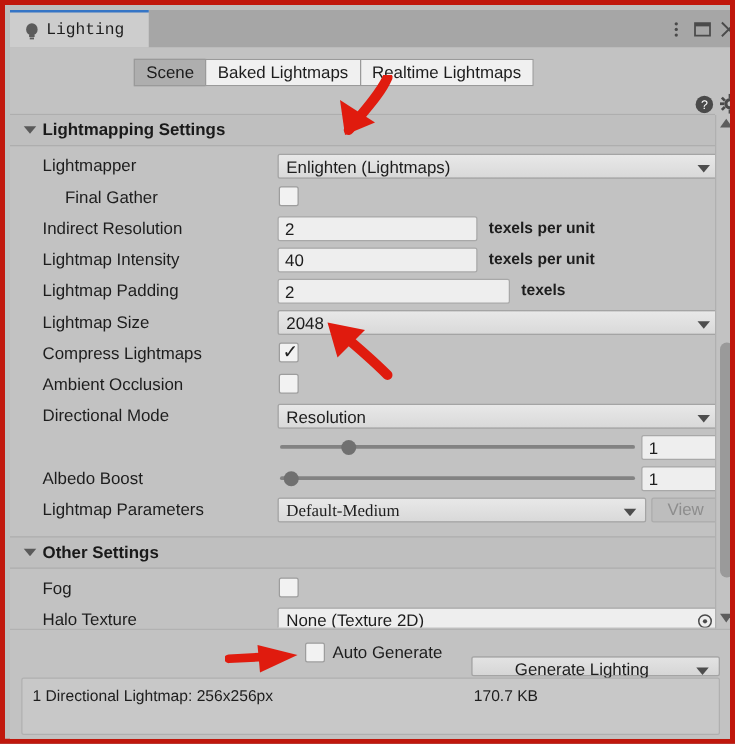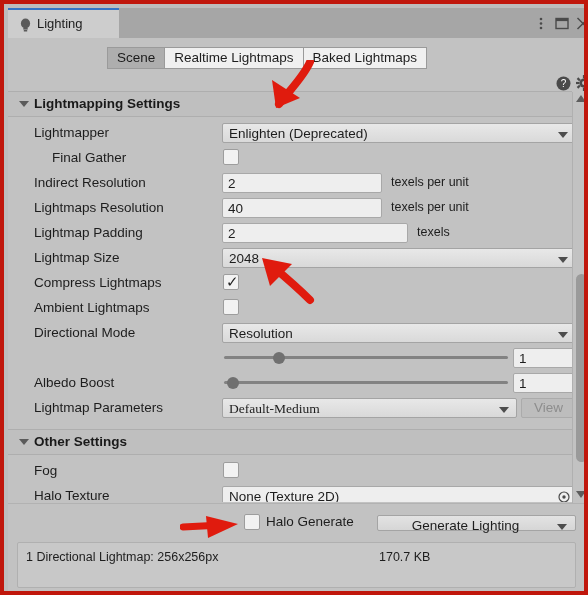--- a/index.html
+++ b/index.html
@@ -52,20 +52,21 @@
     position: absolute;
     left: 11px; top: 8px;
     width: 13px; height: 14px;
   }
   #doc-tab-label {
     position: absolute;
     left: 29px; top: 6px;
     font-size: 13px;
     color: #1d1d1d;
     white-space: nowrap;
+    font-family: Liberation Mono, monospace;
   }
   .winbtn {
     position: absolute;
     top: 7px;
     width: 18px; height: 17px;
     cursor: pointer;
   }
   #btn-kebab { left: 524px; }
   #btn-maximize { left: 545px; }
   #btn-close { left: 566px; }
@@ -204,20 +205,21 @@
     font-size: 13.5px;
     color: #1d1d1d;
   }
 
   .suffix {
     position: absolute;
     top: 4px;
     font-size: 12.5px;
     color: #1d1d1d;
     white-space: nowrap;
+    font-weight: bold;
   }
 
   .checkbox {
     position: absolute;
     left: 215px; top: 3px;
     width: 16px; height: 16px;
     box-sizing: border-box;
     background: #f2f2f2;
     border: 1px solid #9d9d9d;
     border-radius: 2px;
@@ -345,21 +347,21 @@
   }
   #autogen-label {
     position: absolute;
     left: 258px; top: 10px;
     font-size: 13.5px;
     color: #1d1d1d;
     white-space: nowrap;
   }
   #genlight-btn {
     position: absolute;
-    left: 369px; top: 11px;
+    left: 369px; top: 21px;
     width: 199px; height: 16px;
     box-sizing: border-box;
     background: linear-gradient(#e3e3e3, #d6d6d6);
     border: 1px solid #a4a4a4;
     border-radius: 2px;
     cursor: pointer;
   }
   #genlight-btn .gl-text {
     position: absolute;
     left: 0; right: 22px; top: 2px;
@@ -434,22 +436,22 @@
         <rect x="3" y="3.5" width="12" height="2.6" fill="#4a4a4a"></rect>
       </svg>
       <svg class="winbtn" id="btn-close" viewBox="0 0 18 17">
         <path d="M3.5 3 L14.5 14 M14.5 3 L3.5 14" stroke="#4a4a4a" stroke-width="1.5" fill="none"></path>
       </svg>
     </div>
 
     <div id="toolbar">
       <div id="tabgroup">
         <div class="seg-tab active">Scene</div>
+        <div class="seg-tab">Baked Lightmaps</div>
         <div class="seg-tab">Realtime Lightmaps</div>
-        <div class="seg-tab">Baked Lightmaps</div>
       </div>
       <svg id="help-icon" viewBox="0 0 15 15">
         <circle cx="7.5" cy="7.5" r="7" fill="#4a4a4a"></circle>
         <text x="7.5" y="11" font-size="10" font-family="Liberation Sans, sans-serif" fill="#ffffff" text-anchor="middle">?</text>
       </svg>
       <svg id="gear-icon" viewBox="0 0 16 16">
         <g fill="#4a4a4a">
           <circle cx="8" cy="8" r="4.6"></circle>
           <rect x="6.9" y="0" width="2.2" height="3.4"></rect>
           <rect x="6.9" y="12.6" width="2.2" height="3.4"></rect>
@@ -469,40 +471,40 @@
       <div class="section-header">
         <div class="foldout"></div>
         <div class="sh-title">Lightmapping Settings</div>
       </div>
 
       <div style="height:4px"></div>
 
       <div class="row">
         <div class="lbl">Lightmapper</div>
         <div class="dropdown">
-          <div class="dd-text">Enlighten (Deprecated)</div>
+          <div class="dd-text">Enlighten (Lightmaps)</div>
           <div class="dd-arrow"></div>
         </div>
       </div>
 
       <div class="row">
         <div class="lbl indent">Final Gather</div>
         <div class="checkbox"></div>
       </div>
 
       <div class="row">
         <div class="lbl">Indirect Resolution</div>
         <div class="numfield" style="left:214px;width:160px;">
           <div class="nf-text">2</div>
         </div>
         <div class="suffix" style="left:383px;">texels per unit</div>
       </div>
 
       <div class="row">
-        <div class="lbl">Lightmaps Resolution</div>
+        <div class="lbl">Lightmap Intensity</div>
         <div class="numfield" style="left:214px;width:160px;">
           <div class="nf-text">40</div>
         </div>
         <div class="suffix" style="left:383px;">texels per unit</div>
       </div>
 
       <div class="row">
         <div class="lbl">Lightmap Padding</div>
         <div class="numfield" style="left:214px;width:186px;">
           <div class="nf-text">2</div>
@@ -519,21 +521,21 @@
       </div>
 
       <div class="row">
         <div class="lbl">Compress Lightmaps</div>
         <div class="checkbox">
           <span class="tick">✓</span>
         </div>
       </div>
 
       <div class="row">
-        <div class="lbl">Ambient Lightmaps</div>
+        <div class="lbl">Ambient Occlusion</div>
         <div class="checkbox"></div>
       </div>
 
       <div class="row">
         <div class="lbl">Directional Mode</div>
         <div class="dropdown">
           <div class="dd-text">Resolution</div>
           <div class="dd-arrow"></div>
         </div>
       </div>
@@ -595,21 +597,21 @@
     </div>
 
     <div id="scrollbar">
       <div id="sb-up"></div>
       <div id="sb-thumb"></div>
       <div id="sb-down"></div>
     </div>
 
     <div id="bottombar">
       <div id="autogen-check"></div>
-      <div id="autogen-label">Halo Generate</div>
+      <div id="autogen-label">Auto Generate</div>
       <div id="genlight-btn">
         <div class="gl-text">Generate Lighting</div>
         <div class="gl-arrow"></div>
       </div>
       <div id="statusbox">
         <div id="status-left">1 Directional Lightmap: 256x256px</div>
         <div id="status-right">170.7 KB</div>
       </div>
     </div>
 

